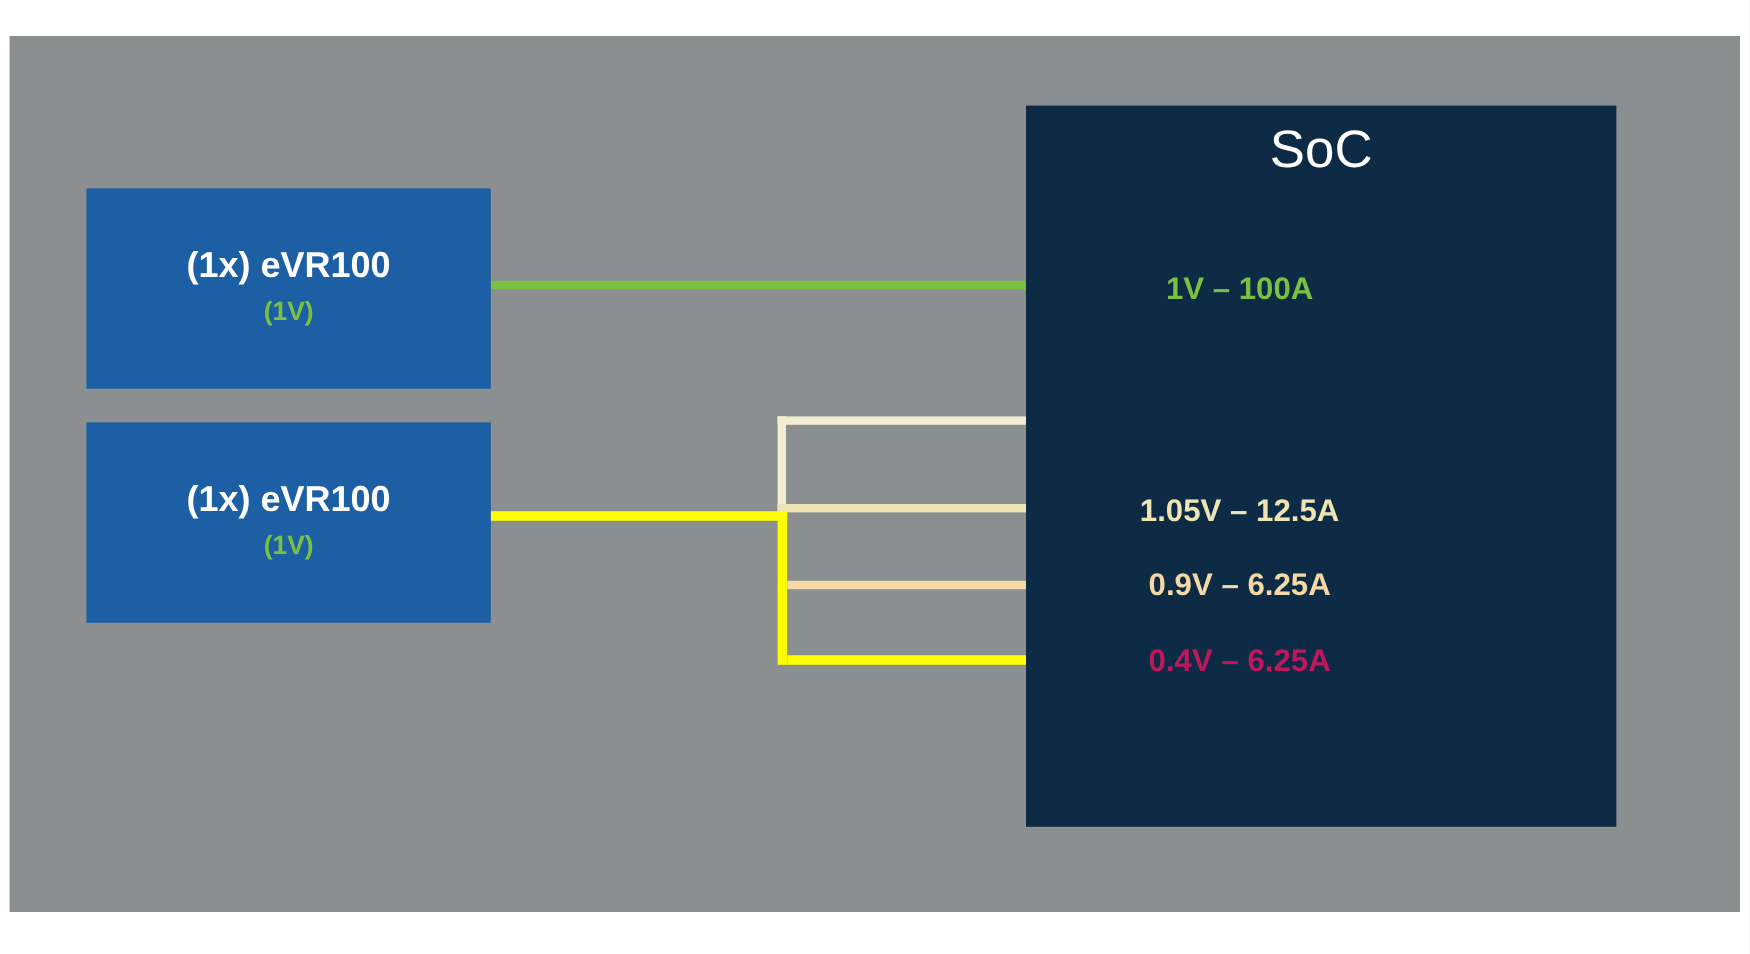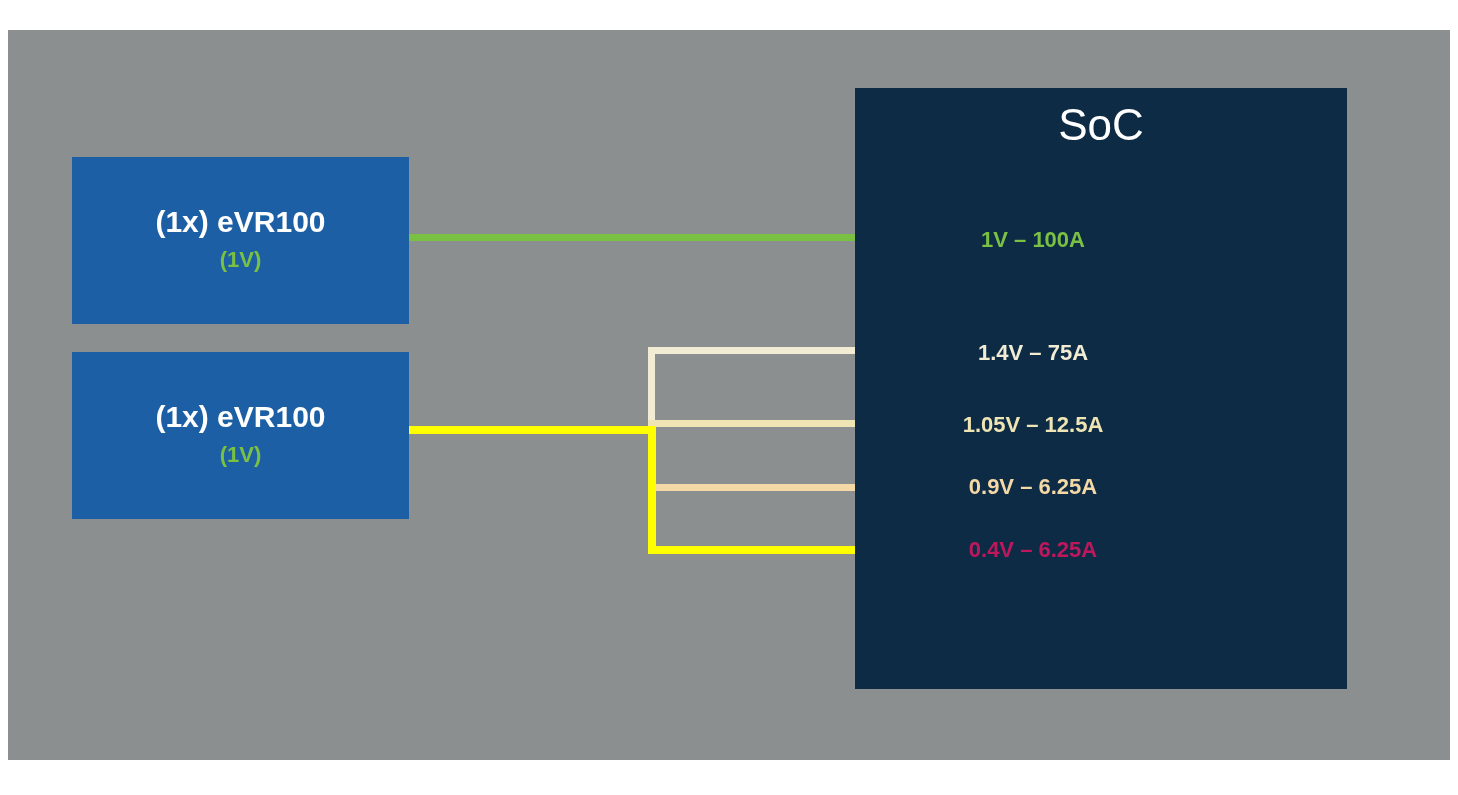--- a/index.html
+++ b/index.html
@@ -54,21 +54,21 @@
     text-align: center;
     color: #ffffff;
     font-size: 44px;
     font-weight: 400;
   }
   .rail-label {
     position: absolute;
     left: 893px;
     width: 280px;
     text-align: center;
-    font-size: 22px;
+    font-size: 26px;
     font-weight: 700;
     line-height: 40px;
     white-space: nowrap;
   }
   #rail-0 { top: 220px; }
   #rail-1 { top: 333px; }
   #rail-2 { top: 405px; }
   #rail-3 { top: 467px; }
   #rail-4 { top: 530px; }
   .wire { position: absolute; }
@@ -104,18 +104,17 @@
 
   <div class="vr-box" id="vr-box-2">
     <div class="main-label">(1x) eVR100</div>
     <div class="sub-label">(1V)</div>
   </div>
 
   <div class="soc-box"></div>
   <div class="soc-title">SoC</div>
 
   <div class="rail-label" id="rail-0" style="color: rgb(122, 193, 67);">1V – 100A</div>
-  <div class="rail-label" id="rail-1" style="color: rgb(242, 236, 212);">1.4V – 75A</div>
   <div class="rail-label" id="rail-2" style="color: rgb(239, 229, 180);">1.05V – 12.5A</div>
   <div class="rail-label" id="rail-3" style="color: rgb(244, 217, 166);">0.9V – 6.25A</div>
   <div class="rail-label" id="rail-4" style="color: #be185d;">0.4V – 6.25A</div>
 
 </div>
 
 </body></html>

